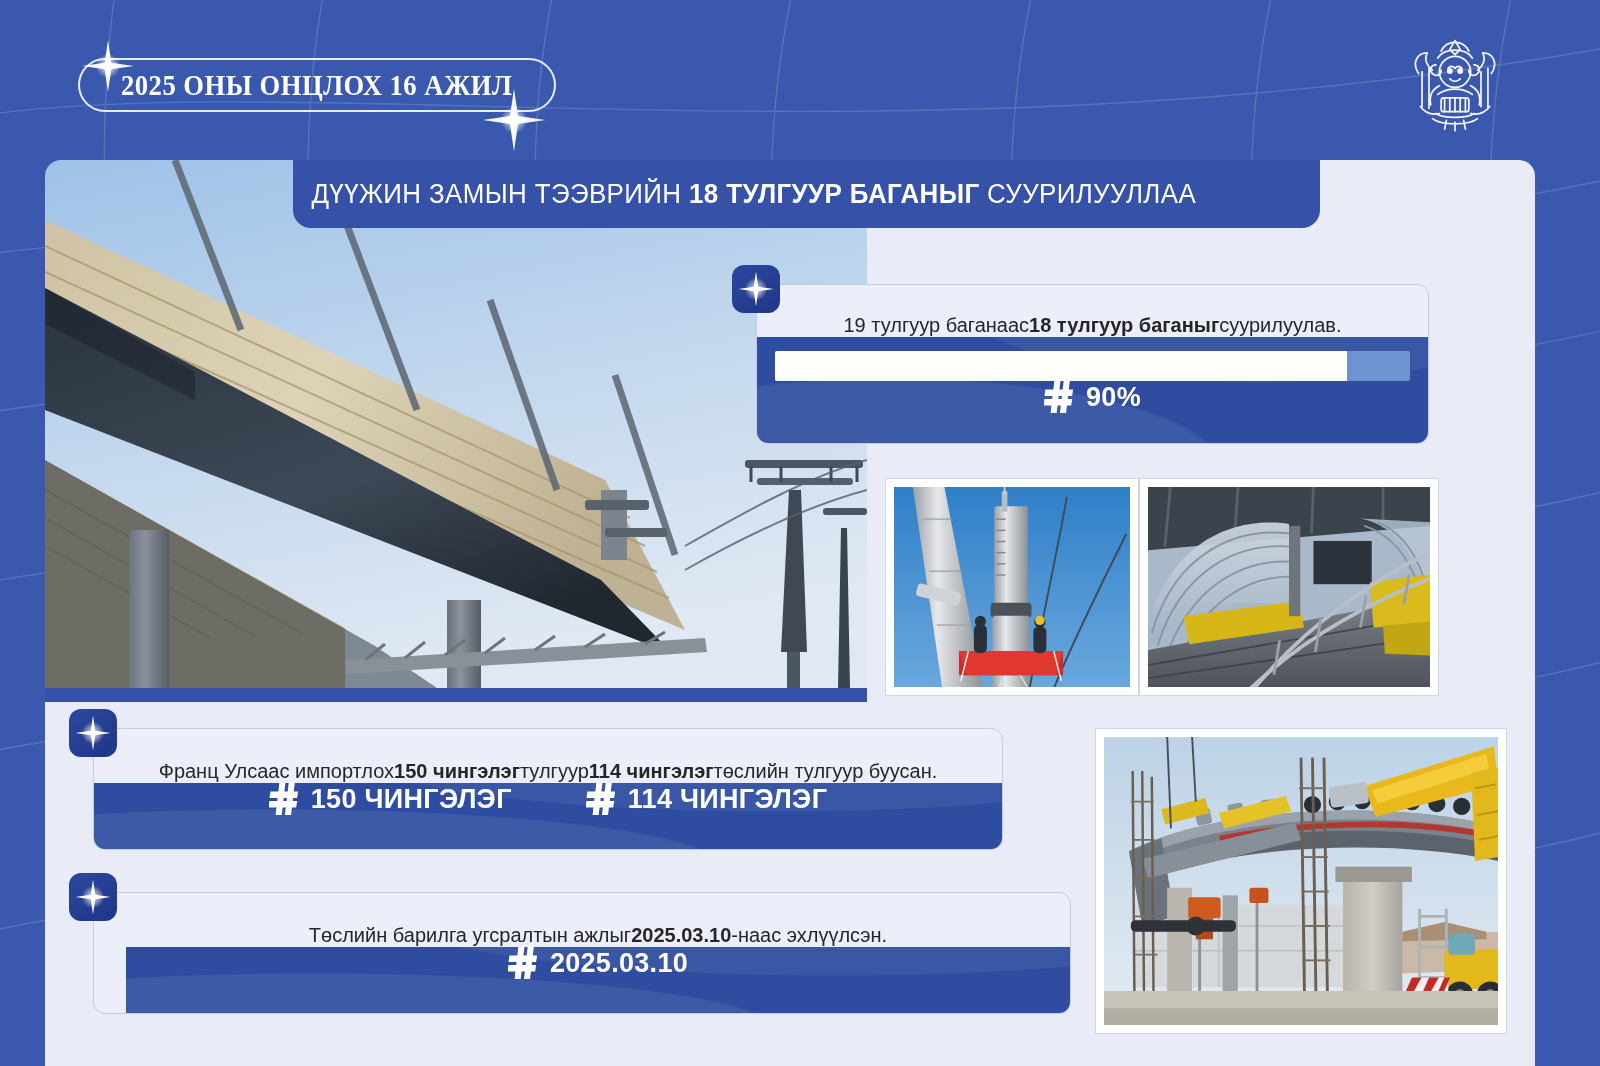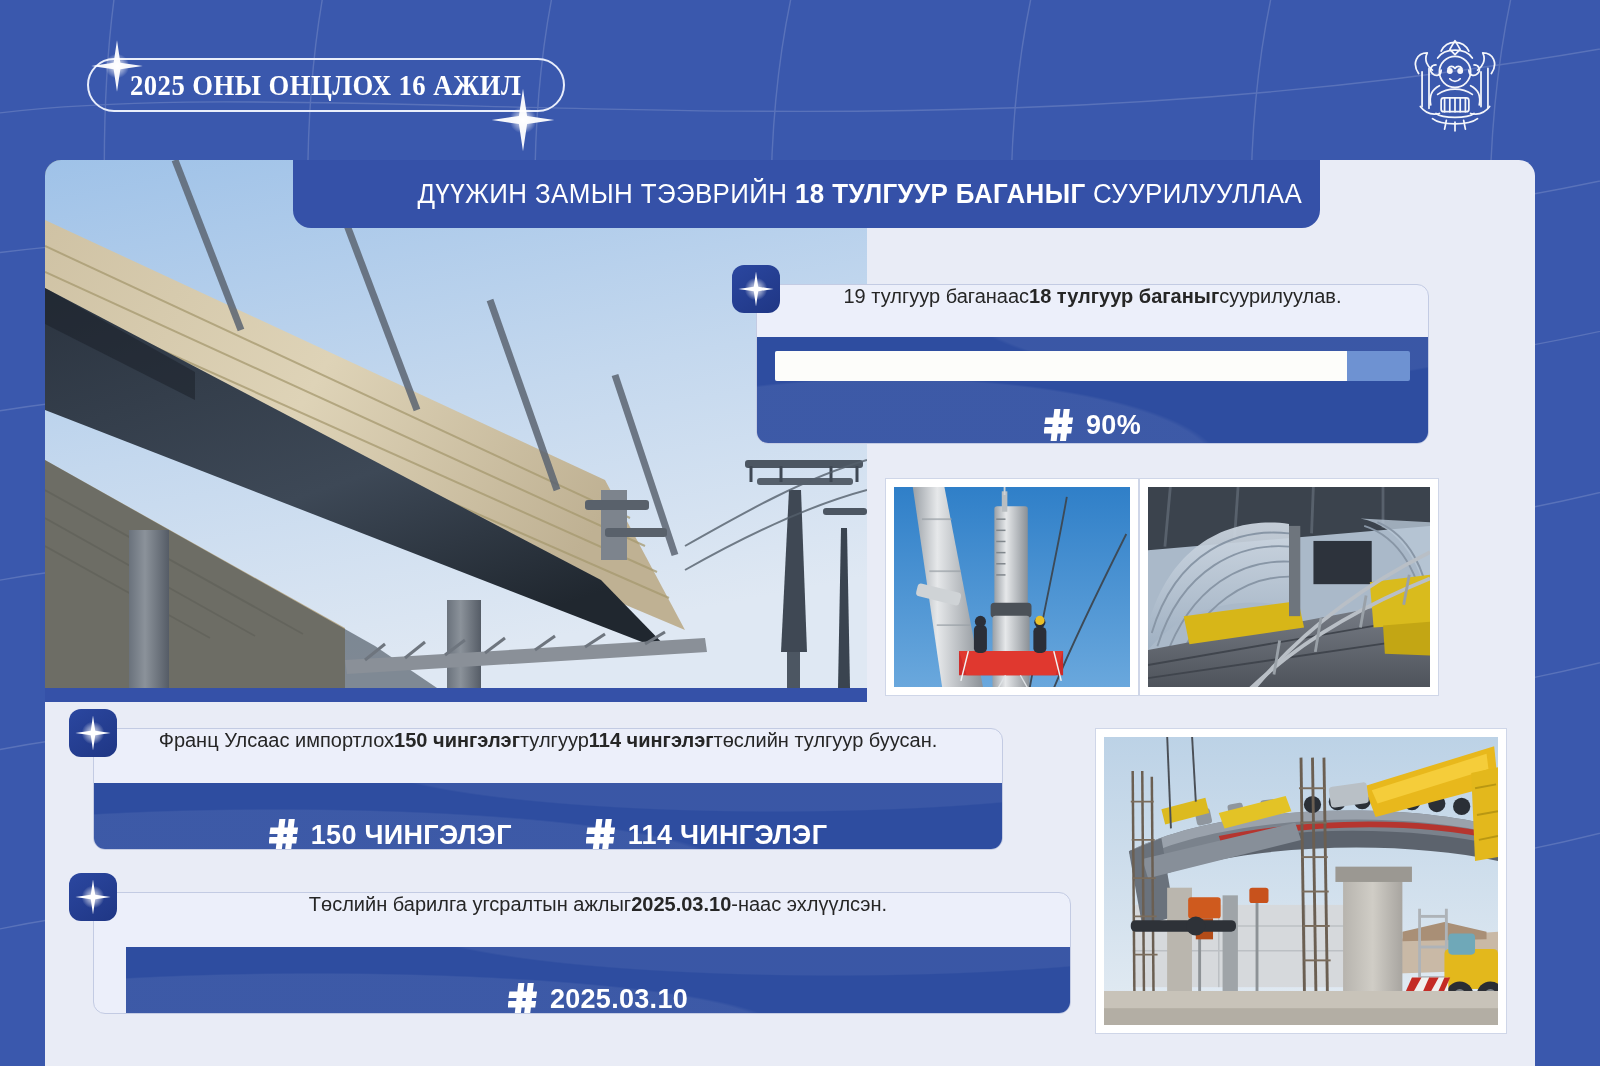--- a/index.html
+++ b/index.html
@@ -25,21 +25,20 @@
     inset: 0;
     opacity: .35;
     pointer-events: none;
   }
 
   
   .header {
     position: absolute;
     top: 0; left: 0; right: 0;
     height: 160px;
-    margin-left: 9px;
   }
 
   .title-pill {
     position: absolute;
     left: 78px;
     top: 58px;
     width: 478px;
     height: 54px;
     border: 2px solid #e9eefb;
     border-radius: 27px;
@@ -98,21 +97,21 @@
   .title-banner {
     position: absolute;
     left: 248px;
     top: 0px;
     width: 1027px;
     height: 68px;
     background: #3551a8;
     border-radius: 0 0 18px 18px;
     display: flex;
     align-items: center;
-    justify-content: flex-end;
+    justify-content: flex-start;
     z-index: 6;
   }
   .title-banner-text {
     color: #ffffff;
     font-size: 27px;
     letter-spacing: .4px;
     white-space: nowrap;
     transform: scaleX(.96);
   }
   .title-banner-text b { font-weight: 700; }
@@ -121,21 +120,21 @@
   .stat-card {
     position: absolute;
     background: #eceffa;
     border: 1px solid #c3cbe3;
     border-radius: 12px;
     overflow: hidden;
     z-index: 5;
   }
   .stat-card .text-row {
     display: flex;
-    align-items: flex-start;
+    align-items: flex-end;
     justify-content: center;
     color: #262626;
     font-size: 20px;
     padding: 0 24px;
     height: 52px;
     white-space: nowrap;
   }
   .stat-card .text-row b { font-weight: 700; }
 
   .stat-blue {
@@ -149,21 +148,21 @@
     background:
       radial-gradient(ellipse 120% 200% at 20% 120%, rgba(255,255,255,.07) 0 40%, transparent 41%),
       radial-gradient(ellipse 100% 180% at 75% -40%, rgba(255,255,255,.06) 0 45%, transparent 46%);
     pointer-events: none;
   }
 
   .metric-row {
     position: relative;
     z-index: 2;
     display: flex;
-    align-items: flex-end;
+    align-items: flex-start;
     justify-content: center;
     gap: 74px;
     height: 100%;
   }
   .metric {
     display: flex;
     align-items: center;
     gap: 12px;
     color: #ffffff;
   }

